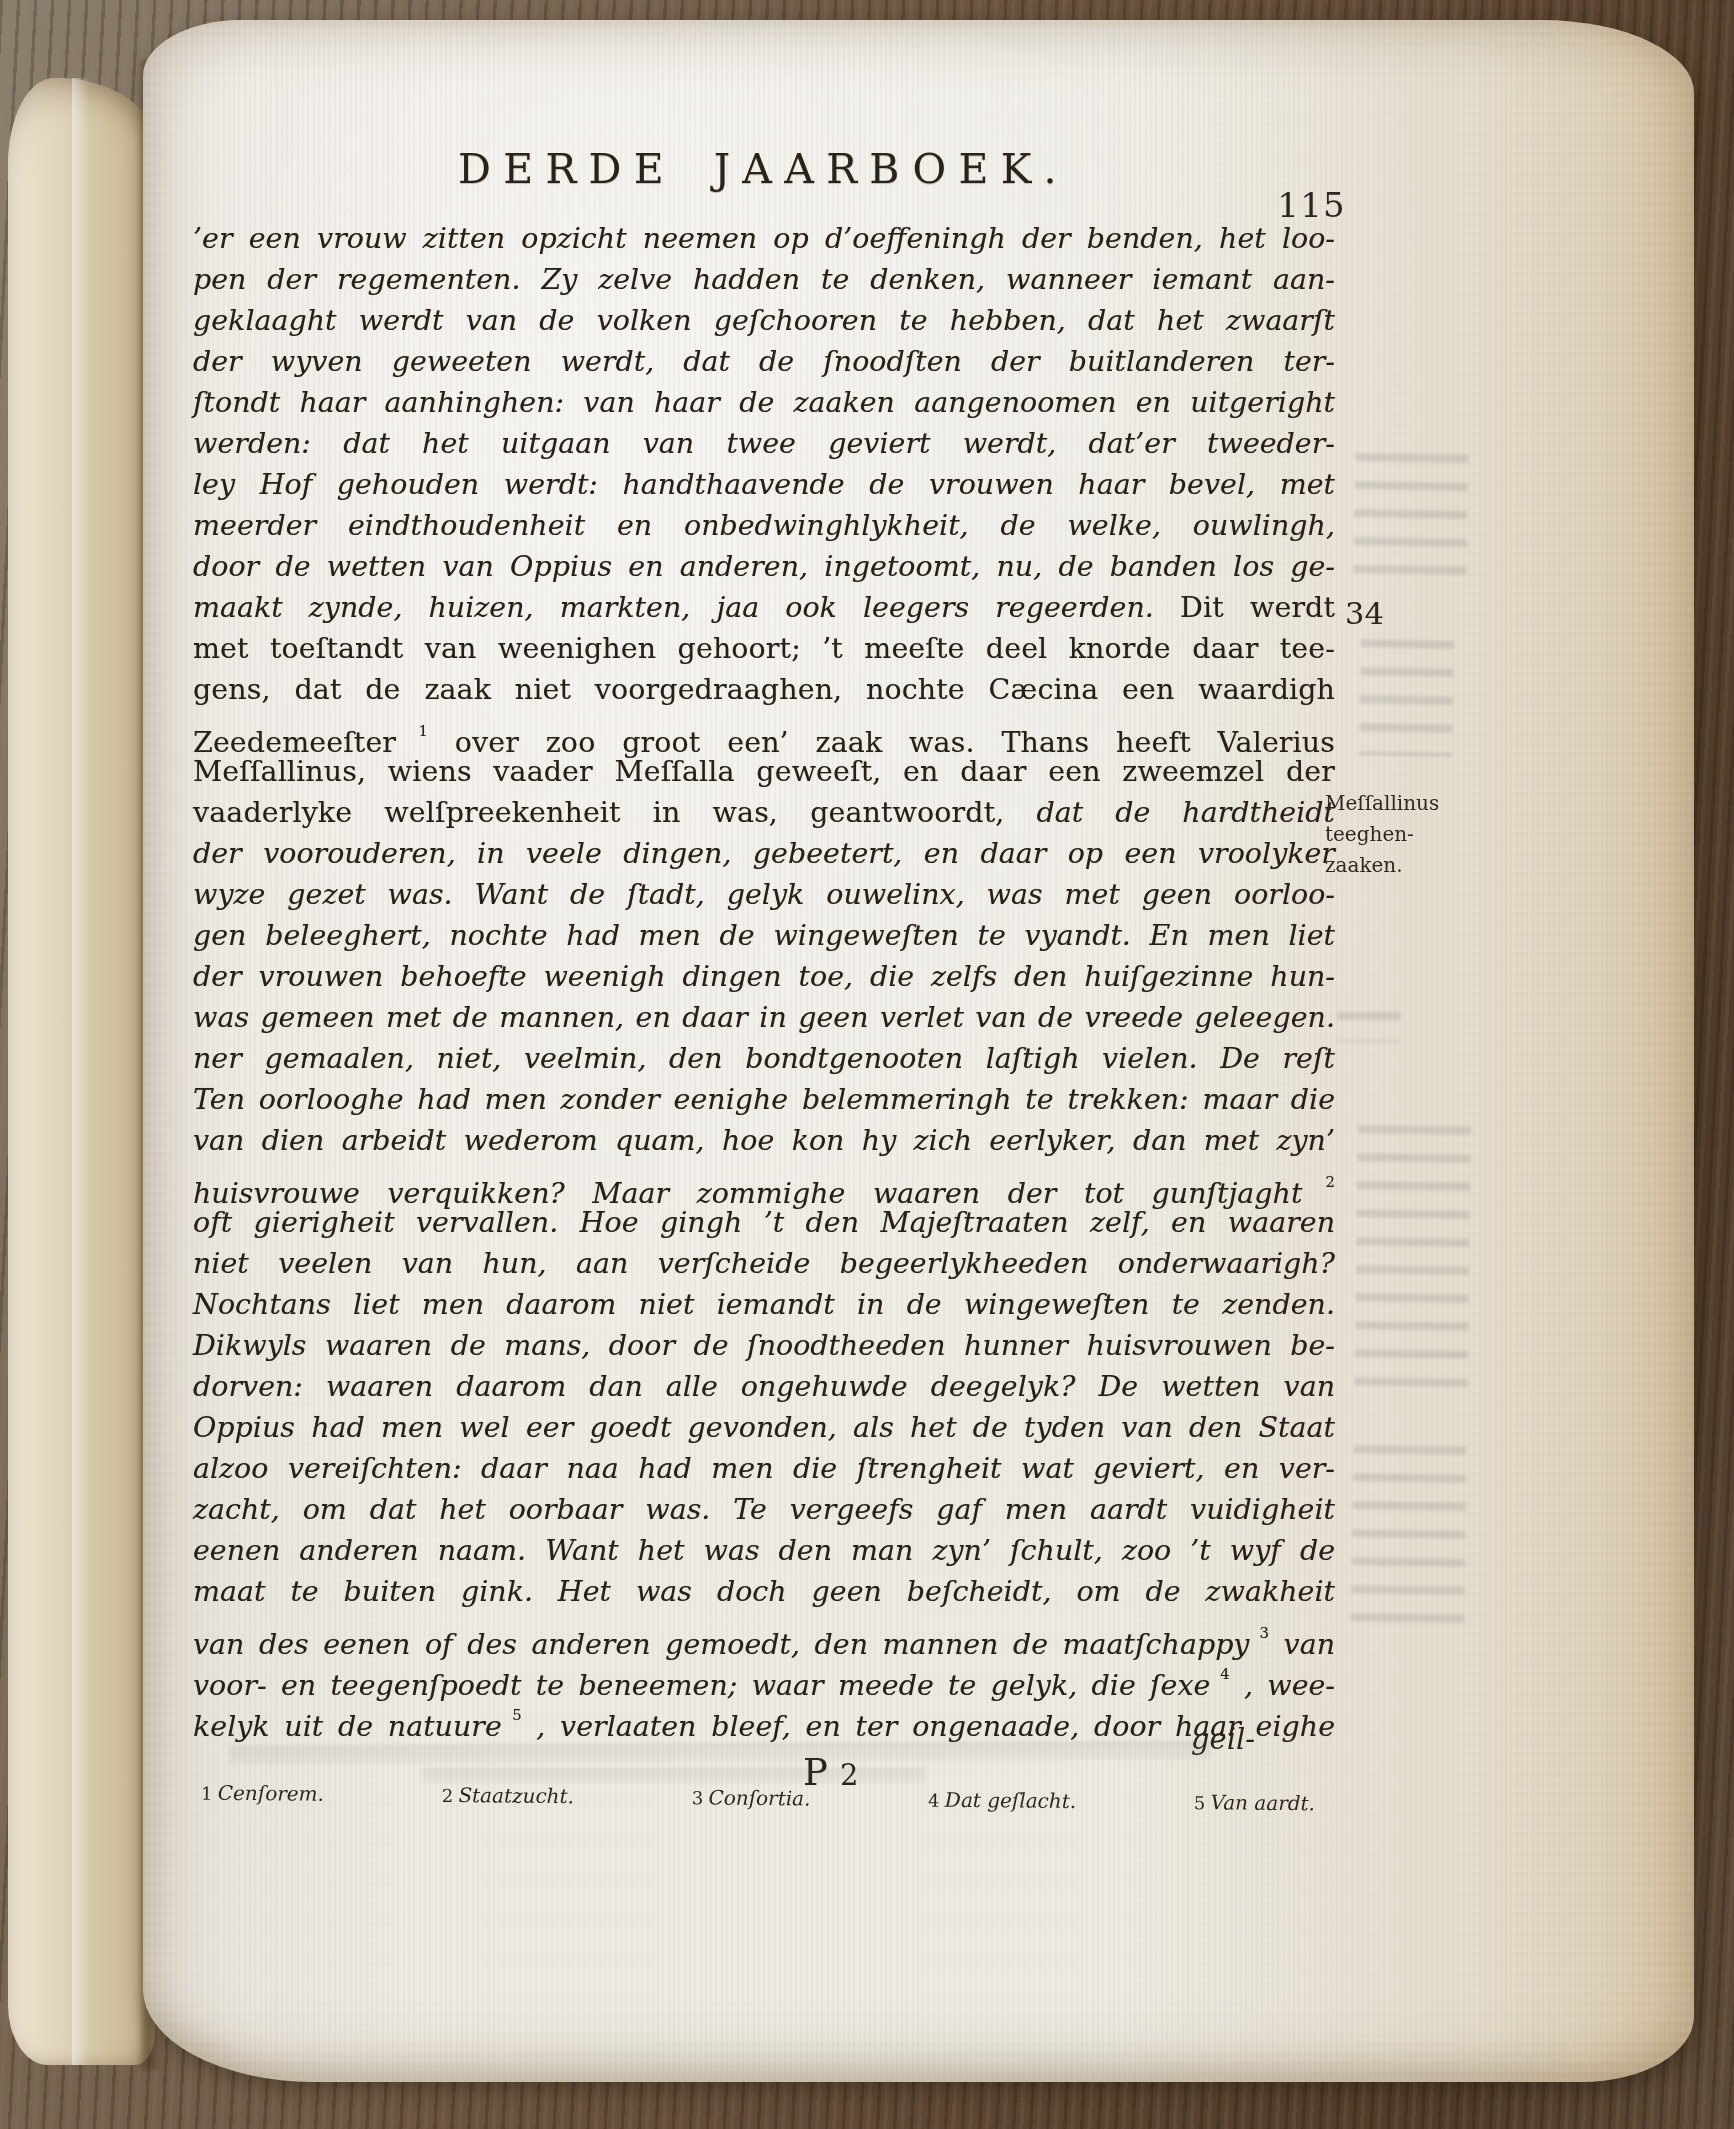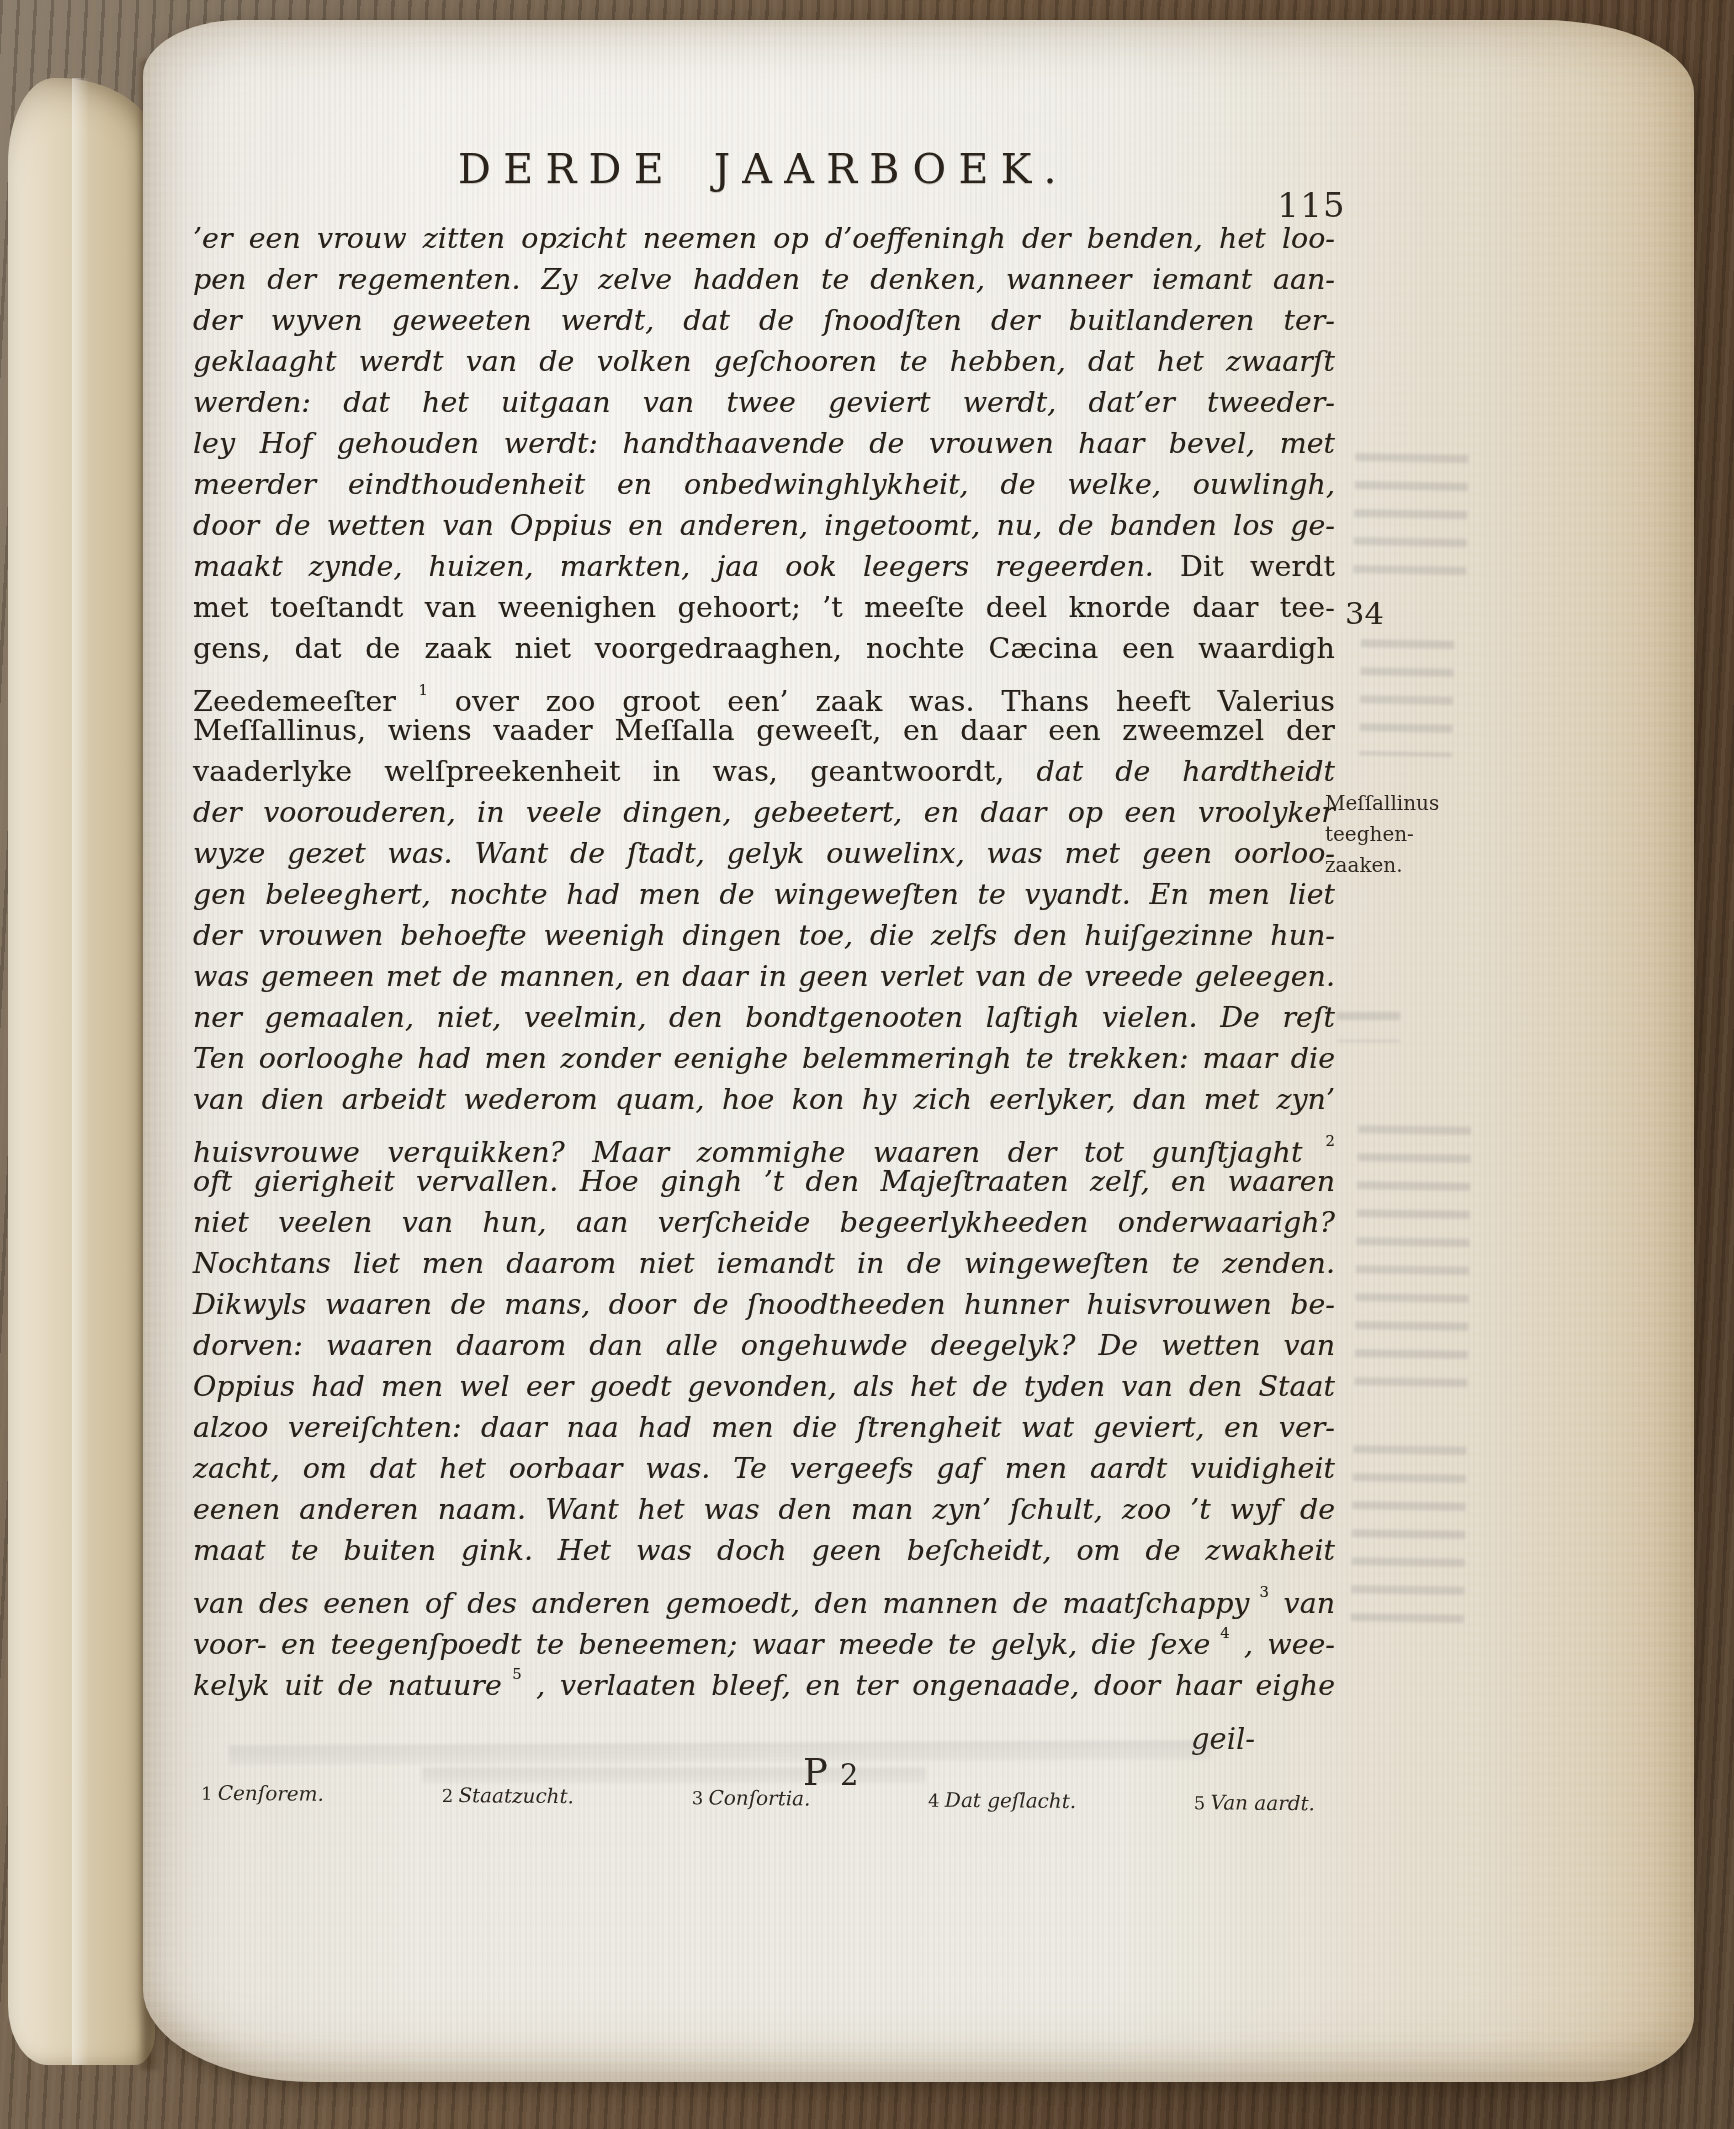--- a/index.html
+++ b/index.html
@@ -111,22 +111,23 @@
   <div class="page-texture"></div>
 
   <div class="header-row">
     <span class="head-title ink">DERDE JAARBOEK.</span>
     <span class="head-pagenum">115</span>
   </div>
 
   <div class="textblock">
       <div class="bodyline"><span class="seg-i">’er een vrouw zitten opzicht neemen op d’oeffeningh der benden, het loo-</span></div>
       <div class="bodyline"><span class="seg-i">pen der regementen. Zy zelve hadden te denken, wanneer iemant aan-</span></div>
+      <div class="bodyline"><span class="seg-i">geklaaght werdt van de volken geſchooren te hebben, dat het zwaarſt</span></div>
       <div class="bodyline"><span class="seg-i">der wyven geweeten werdt, dat de ſnoodſten der buitlanderen ter-</span></div>
-      <div class="bodyline"><span class="seg-i">geklaaght werdt van de volken geſchooren te hebben, dat het zwaarſt</span></div>
+      <div class="bodyline"><span class="seg-i">ſtondt haar aanhinghen: van haar de zaaken aangenoomen en uitgeright</span></div>
       <div class="bodyline"><span class="seg-i">werden: dat het uitgaan van twee geviert werdt, dat’er tweeder-</span></div>
       <div class="bodyline"><span class="seg-i">ley Hof gehouden werdt: handthaavende de vrouwen haar bevel, met</span></div>
       <div class="bodyline"><span class="seg-i">meerder eindthoudenheit en onbedwinghlykheit, de welke, ouwlingh,</span></div>
       <div class="bodyline"><span class="seg-i">door de wetten van Oppius en anderen, ingetoomt, nu, de banden los ge-</span></div>
       <div class="bodyline"><span class="seg-i">maakt zynde, huizen, markten, jaa ook leegers regeerden.</span><span class="seg-r"> Dit werdt</span></div>
       <div class="bodyline"><span class="seg-r">met toeſtandt van weenighen gehoort; ’t meeſte deel knorde daar tee-</span></div>
       <div class="bodyline"><span class="seg-r">gens, dat de zaak niet voorgedraaghen, nochte Cæcina een waardigh</span></div>
       <div class="bodyline"><span class="seg-r">Zeedemeeſter</span><span class="seg-sup"> 1</span><span class="seg-r"> over zoo groot een’ zaak was. Thans heeft Valerius</span></div>
       <div class="bodyline"><span class="seg-r">Meſſallinus, wiens vaader Meſſalla geweeſt, en daar een zweemzel der</span></div>
       <div class="bodyline"><span class="seg-r">vaaderlyke welſpreekenheit in was, geantwoordt,</span><span class="seg-i"> dat de hardtheidt</span></div>

